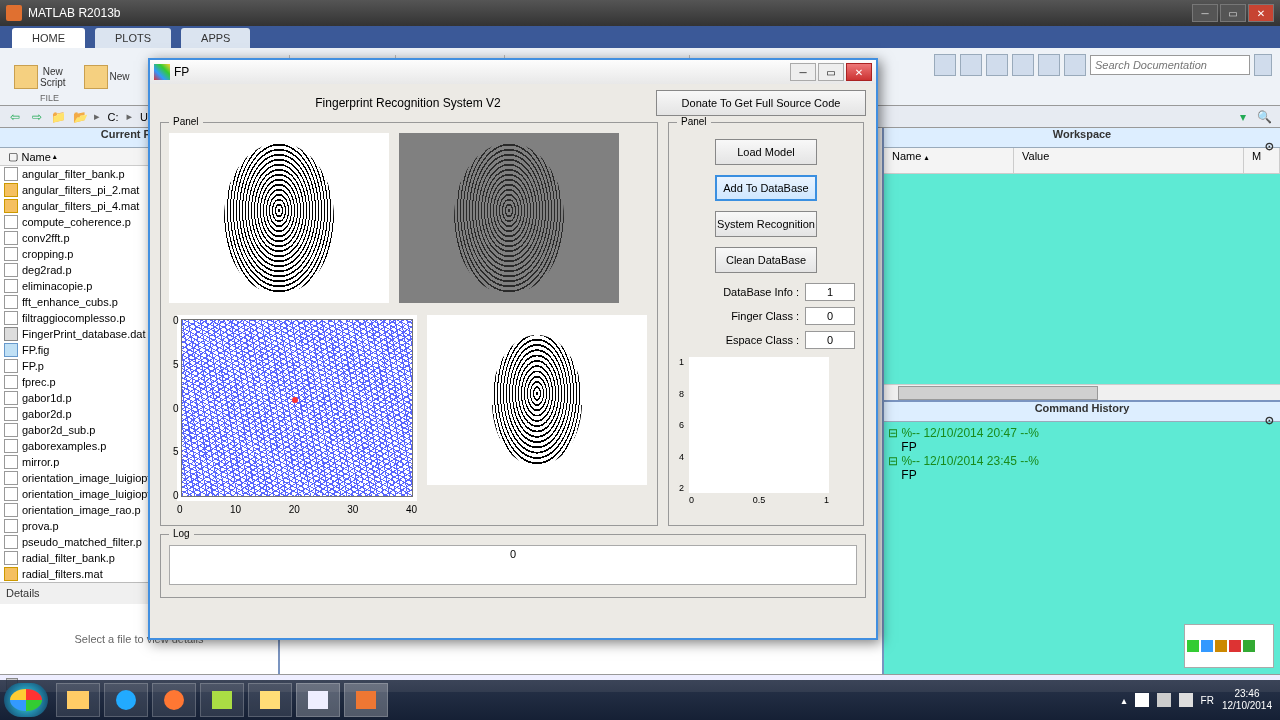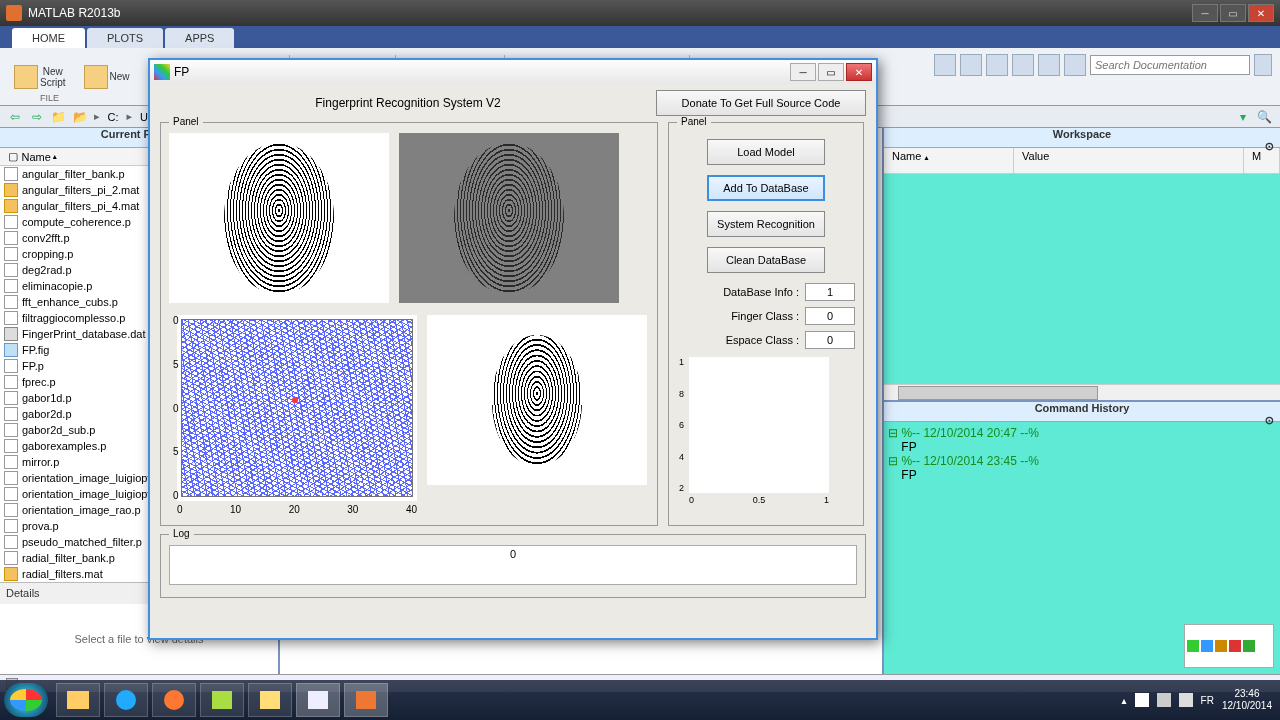--- a/index.html
+++ b/index.html
@@ -10,21 +10,21 @@
 .win-titlebar .icon { width: 16px; height: 16px; background: #e07030; border-radius: 2px; margin-right: 6px; }
 .win-titlebar .title { flex: 1; }
 .win-titlebar .winbtns { display: flex; gap: 2px; }
 .win-titlebar .winbtn { width: 26px; height: 18px; background: #555; border: 1px solid #777; display: flex; align-items: center; justify-content: center; font-size: 10px; color: #ddd; cursor: pointer; }
 .win-titlebar .winbtn.close { background: #c74432; color: #fff; }
 
 
 .tabrow { height: 22px; background: #3b5998; display: flex; align-items: flex-end; padding-left: 12px; }
 .tab { padding: 4px 20px; font-size: 11px; color: #fff; cursor: pointer; border-top-left-radius: 3px; border-top-right-radius: 3px; }
 .tab.active { background: #fff; color: #333; }
-.tab.inactive { background: #dbe4f0; color: #333; margin-left: 2px; }
+.tab.inactive { background: #dbe4f0; color: #333; margin-left: 10px; }
 
 
 .toolstrip { height: 58px; background: #eef2f7; display: flex; align-items: center; padding: 4px 8px; gap: 6px; border-bottom: 1px solid #999; position: relative; }
 .toolstrip .bigbtn { display: flex; flex-direction: row; align-items: center; font-size: 10px; color: #333; padding: 2px 6px; cursor: pointer; gap: 2px; }
 .toolstrip .bigbtn .ico { width: 24px; height: 24px; background: #f5d080; border: 1px solid #c9a050; }
 .toolstrip .sep { width: 1px; height: 44px; background: #bbb; margin: 0 4px; }
 .toolstrip .smallitem { display: flex; align-items: center; gap: 4px; font-size: 10px; color: #333; padding: 1px 4px; cursor: pointer; }
 .toolstrip .smallitem .sico { width: 14px; height: 14px; background: #8ab; }
 .toolstrip .col { display: flex; flex-direction: column; gap: 2px; }
 .toolstrip .rightcluster { position: absolute; right: 8px; top: 6px; display: flex; align-items: center; gap: 4px; }
@@ -109,21 +109,21 @@
 .botrow { display: flex; gap: 10px; align-items: flex-start; }
 .orientplot { width: 240px; height: 186px; background: #fff; position: relative; font-size: 10px; }
 .orientplot .yax { position: absolute; left: -4px; top: 0; height: 100%; display: flex; flex-direction: column; justify-content: space-between; }
 .orientplot .xax { position: absolute; bottom: -14px; left: 0; right: 0; display: flex; justify-content: space-between; }
 .orientplot .field { position: absolute; inset: 4px; border: 1px solid #444; background: repeating-linear-gradient(28deg, #23f 0 1px, transparent 1px 4px), repeating-linear-gradient(-34deg, #23f 0 1px, transparent 1px 5px), repeating-linear-gradient(80deg, #23f 0 1px, transparent 1px 6px); opacity: 0.75; }
 .centerdot { position: absolute; left: 48%; top: 44%; width: 6px; height: 6px; background: #f33; border-radius: 50%; }
 
 .smallfp { width: 220px; height: 170px; background: #fff; display: flex; align-items: center; justify-content: center; }
 .smallfp .fingerprint { width: 90px; height: 130px; }
 
-.rightfs .btn { width: 118px; height: 26px; margin: 6px auto 10px; display: block; border: 1px solid #888; background: linear-gradient(to bottom, #f8f8f8, #e4e4e4); font-size: 11px; cursor: pointer; }
+.rightfs .btn { width: 102px; height: 26px; margin: 6px auto 10px; display: block; border: 1px solid #888; background: linear-gradient(to bottom, #f8f8f8, #e4e4e4); font-size: 11px; cursor: pointer; }
 .rightfs .btn.sel { border: 2px solid #3a8fe0; background: linear-gradient(to bottom, #eaf4ff, #cfe7ff); }
 .rightfs .inforow { display: flex; align-items: center; justify-content: flex-end; gap: 6px; font-size: 11px; margin: 6px 0; }
 .rightfs .inforow input { width: 50px; height: 18px; text-align: center; font-size: 11px; border: 1px solid #999; }
 .miniplot { margin-top: 8px; width: 140px; height: 136px; background: #fff; position: relative; font-size: 9px; }
 .miniplot .yax { position: absolute; left: -10px; top: 0; height: 100%; display: flex; flex-direction: column; justify-content: space-between; }
 .miniplot .xax { position: absolute; bottom: -12px; left: 0; right: 0; display: flex; justify-content: space-between; }
 
 .logfs { margin-top: 8px; }
 .logfs textarea { width: 100%; height: 40px; resize: none; font-size: 11px; text-align: center; border: 1px solid #aaa; padding: 2px; }
 

